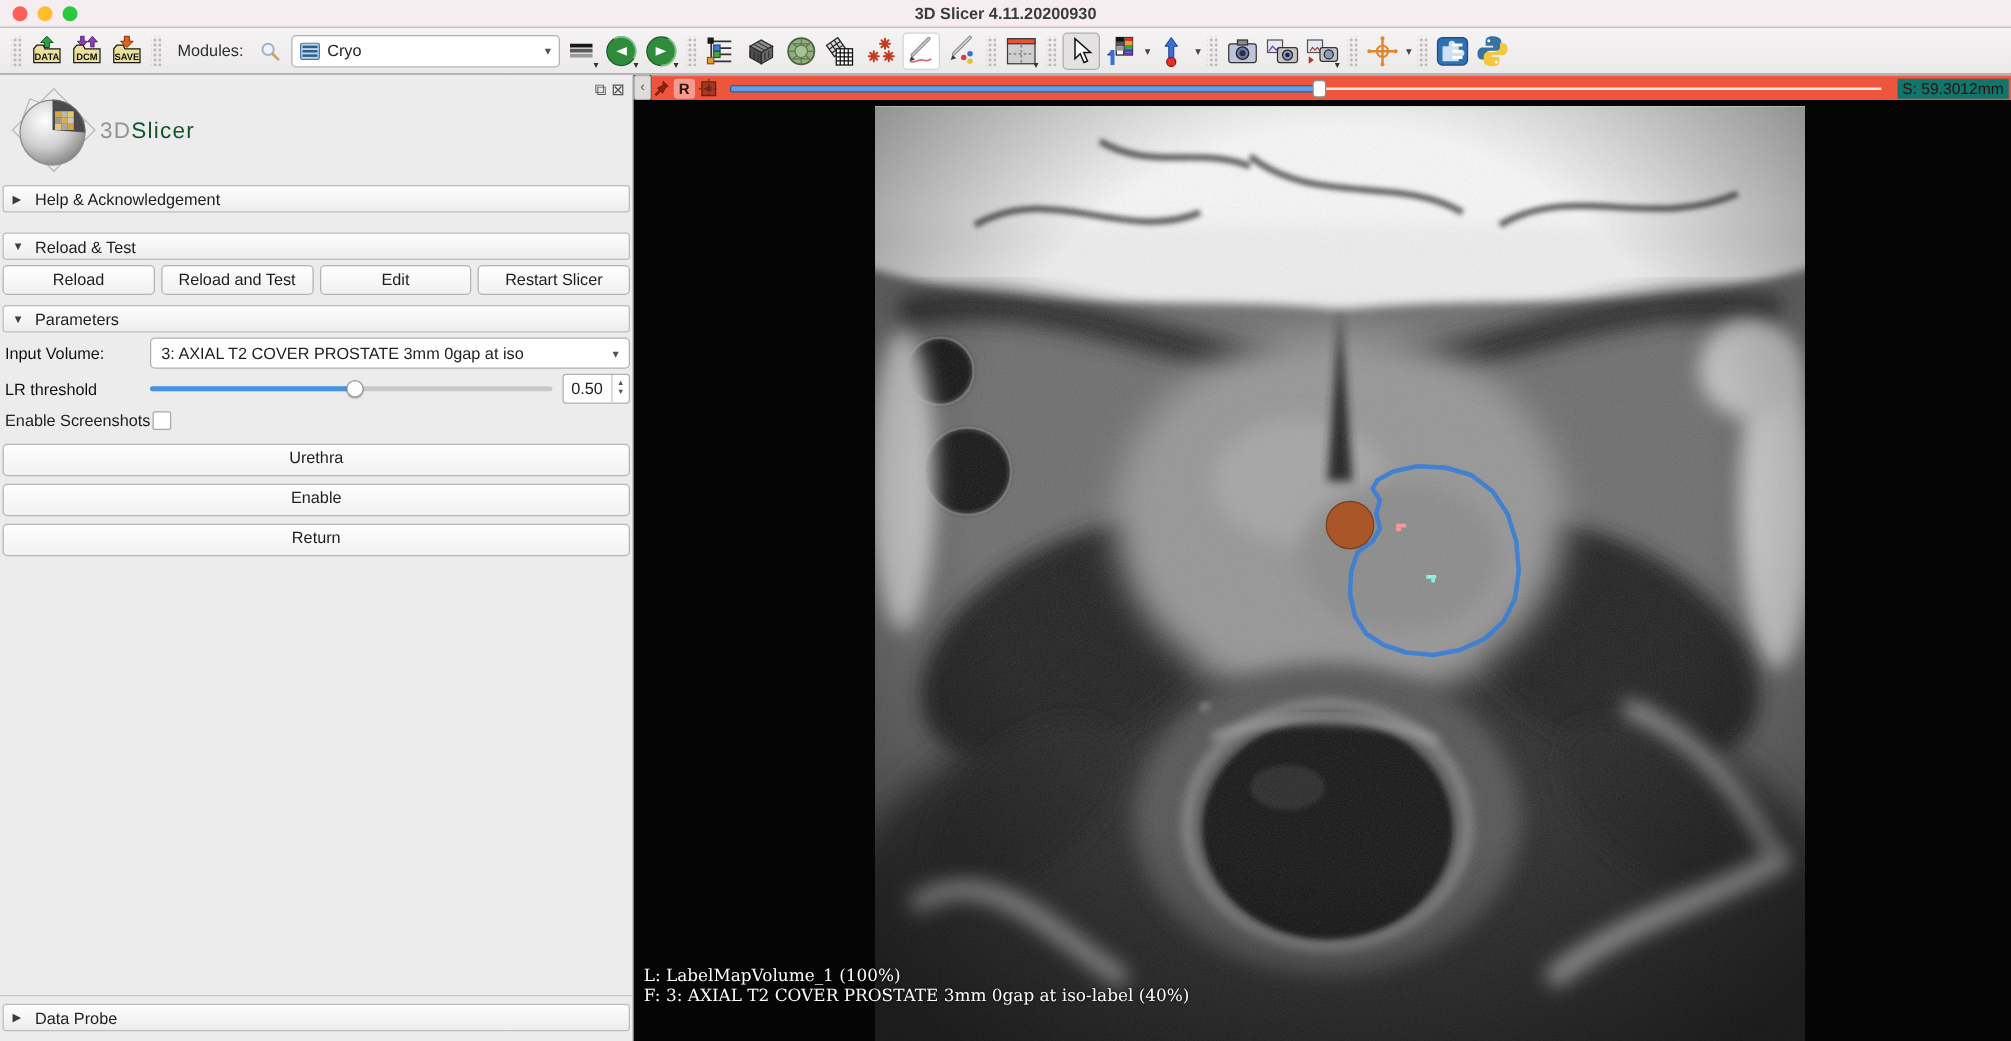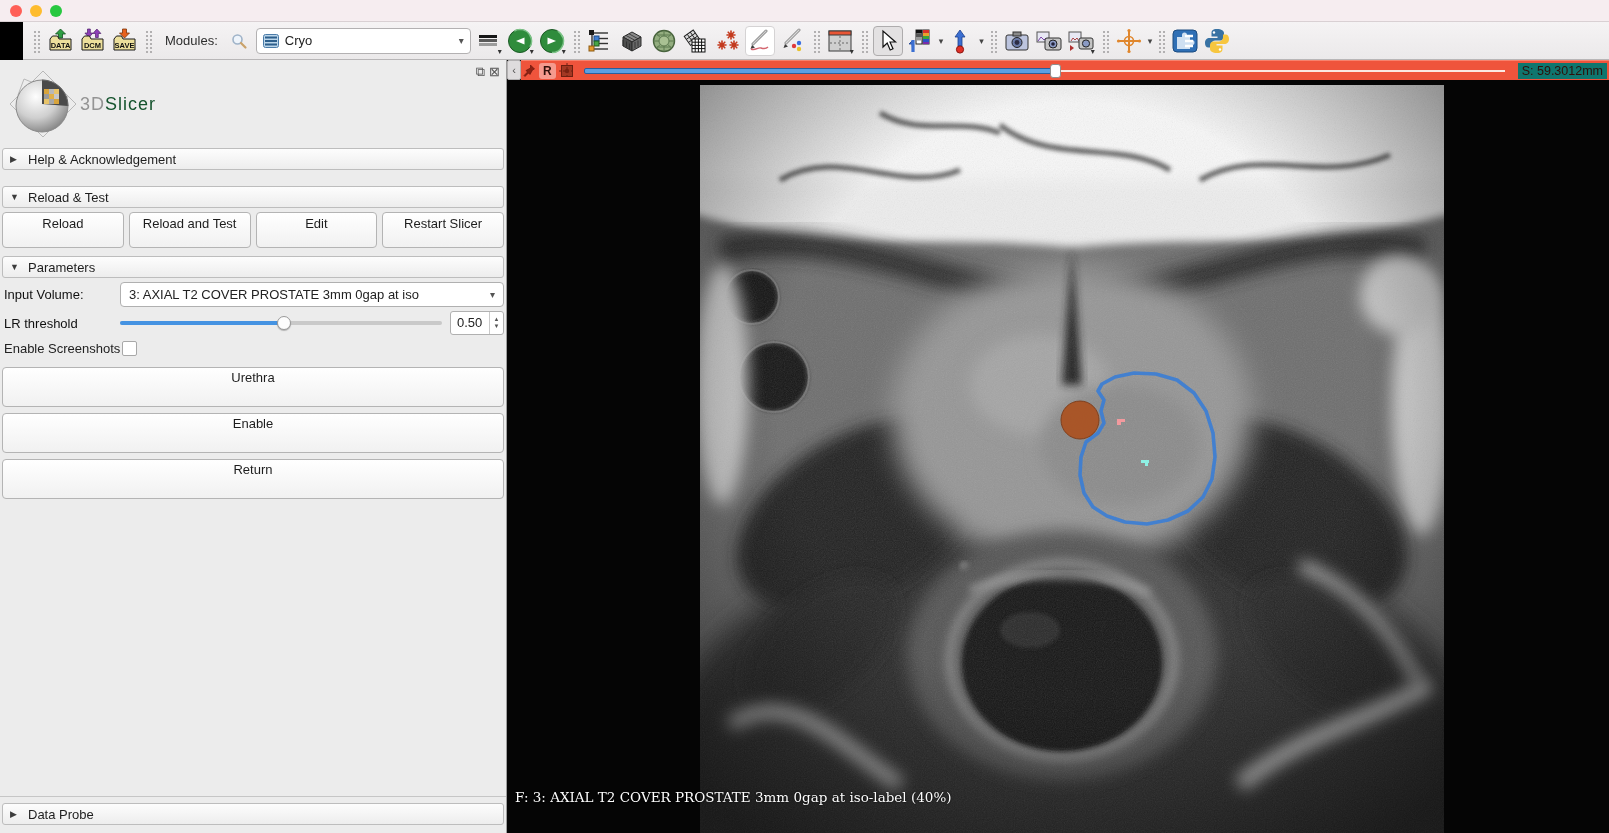--- a/index.html
+++ b/index.html
@@ -7,21 +7,21 @@
   body { font-family:"Liberation Sans", sans-serif; font-size:13px; color:#222; background:#000; }
   .app { width:1609px; height:833px; display:flex; flex-direction:column; overflow:hidden; }
 
   
   .titlebar { height:22px; background:#f6edf0; border-bottom:1px solid #d9d0d3; display:flex; align-items:center; position:relative; flex:0 0 auto; }
   .lights { display:flex; gap:8px; margin-left:10px; }
   .light { width:12px; height:12px; border-radius:50%; }
   .titlebar .title { position:absolute; left:0; right:0; text-align:center; font-weight:bold; font-size:13px; color:#3b3b3d; }
 
   
-  .toolbar { height:38px; flex:0 0 auto; background:linear-gradient(#f5f3f4,#ebe9ea); border-bottom:1px solid #b8b6b7; display:flex; align-items:center; padding:0 6px; gap:2px;margin-left:23px; }
+  .toolbar { height:38px; flex:0 0 auto; background:linear-gradient(#f5f3f4,#ebe9ea); border-bottom:1px solid #b8b6b7; display:flex; align-items:center; padding:0 6px; gap:2px; }
   .tb-handle { width:8px; height:24px; margin:0 3px; background-image:radial-gradient(#b2b0b1 1px, transparent 1.2px); background-size:4px 4px; background-position:1px 1px; }
   .tb-btn { height:30px; min-width:30px; display:flex; align-items:center; justify-content:center; border:1px solid transparent; border-radius:4px; position:relative; background:transparent; cursor:default; }
   .tb-btn.active { background:#e3e1e2; border-color:#aeacad; }
   .tb-label { margin:0 4px 0 8px; color:#2e2e2e; }
   .combo { width:215px; height:26px; background:#fff; border:1px solid #b3b1b2; border-radius:4px; display:flex; align-items:center; padding:0 6px; gap:6px; }
   .combo .arrow { margin-left:auto; color:#555; font-size:10px; }
   .dd { font-size:9px; color:#444; margin-left:2px; align-self:center; }
   .corner-dd { position:absolute; right:0px; bottom:-1px; font-size:8px; color:#333; }
 
   
@@ -36,22 +36,22 @@
   .wordmark .w3d { color:#949494; font-weight:400;text-align:right; }
   .wordmark .wsl { color:#14532d; font-weight:normal; }
 
   .section-bar { height:22px; margin:0 2px; border:1px solid #bdbdbd; border-radius:3px; background:linear-gradient(#fdfdfd,#ededed); display:flex; align-items:center; padding:0 7px; gap:8px; flex:0 0 auto; }
   .section-bar .tri { font-size:9px; color:#3c3c3c; width:10px; }
   .section-bar .stitle { color:#1e1e1e; }
 
   .gap6 { height:6px; flex:0 0 auto; } .gap8 { height:8px; flex:0 0 auto; } .gap16 { height:16px; flex:0 0 auto; }
 
   .btn-row { display:flex; gap:5px; margin:4px 2px 2px 2px; flex:0 0 auto; }
-  .btn { flex:1; height:36px; background:linear-gradient(#ffffff,#f1f1f1); border:1px solid #b4b4b4; border-radius:4px; text-align:center; line-height:22px; color:#1d1d1d; font-size:13px; }
-  .wide-btn { display:block; height:40px; margin:3px 2px; background:linear-gradient(#ffffff,#f1f1f1); border:1px solid #b4b4b4; border-radius:4px; text-align:center; line-height:20px; color:#1d1d1d; flex:0 0 auto; }
+  .btn { flex:1; height:24px; background:linear-gradient(#ffffff,#f1f1f1); border:1px solid #b4b4b4; border-radius:4px; text-align:center; line-height:22px; color:#1d1d1d; font-size:13px; }
+  .wide-btn { display:block; height:26px; margin:3px 2px; background:linear-gradient(#ffffff,#f1f1f1); border:1px solid #b4b4b4; border-radius:4px; text-align:center; line-height:20px; color:#1d1d1d; flex:0 0 auto; }
 
   .form-row { display:flex; align-items:center; margin:4px 2px 0 2px; flex:0 0 auto; }
   .form-label { width:118px; padding-left:2px; color:#111; }
   .combo-field { flex:1; height:25px; background:#fff; border:1px solid #b0b0b0; border-radius:4px; display:flex; align-items:center; padding:0 8px; }
   .combo-field .arrow { margin-left:auto; color:#555; font-size:10px; }
 
   .slider { position:relative; height:18px; flex:1; margin-right:8px; }
   .slider .track { position:absolute; left:0; right:0; top:7px; height:4px; background:#c9c9c9; border-radius:2px; }
   .slider .fill { position:absolute; left:0; width:51%; top:7px; height:4px; background:#4593e2; border-radius:2px; }
   .slider .thumb { position:absolute; left:51%; top:2px; width:14px; height:14px; margin-left:-7px; background:#fdfdfd; border:1px solid #9a9a9a; border-radius:50%; box-shadow:0 1px 1px rgba(0,0,0,.25); }
@@ -86,20 +86,21 @@
 <body>
 
 <div class="app">
 
   <div class="titlebar">
     <div class="lights">
       <div class="light" style="background:#ff5f57"></div>
       <div class="light" style="background:#febc2e"></div>
       <div class="light" style="background:#28c840"></div>
     </div>
+    <div class="title">3D Slicer 4.11.20200930</div>
   </div>
 
   <div class="toolbar">
     <span class="tb-handle"></span>
 
     <div class="tb-btn">
       <svg width="27" height="27" viewBox="0 0 27 27">
         <path d="M13.5 2l5 5h-3v4h-4V7h-3z" fill="#2f9e44" stroke="#14521f" stroke-width="0.8"></path>
         <path d="M3 12l2.5-3h5l1.5 3h12v11H3z" fill="#ecdf9c" stroke="#1a1a1a" stroke-width="1"></path>
         <text x="13.5" y="21" font-size="7.5" font-weight="bold" text-anchor="middle" fill="#111">DATA</text>
@@ -555,18 +556,19 @@
             <rect x="417" y="334" width="8" height="3"></rect>
               <rect x="417" y="337" width="4" height="3"></rect>
           </g>
           <g fill="#8ef0e4">
             <rect x="441" y="375" width="8" height="3"></rect>
               <rect x="445" y="378" width="3" height="3"></rect>
           </g>
         </svg>
 
         <div class="corner-text">
+          <div>L: LabelMapVolume_1 (100%)</div>
           <div>F: 3: AXIAL T2 COVER PROSTATE 3mm 0gap at iso-label (40%)</div>
         </div>
       </div>
     </div>
   </div>
 </div>
 
 </body></html>

